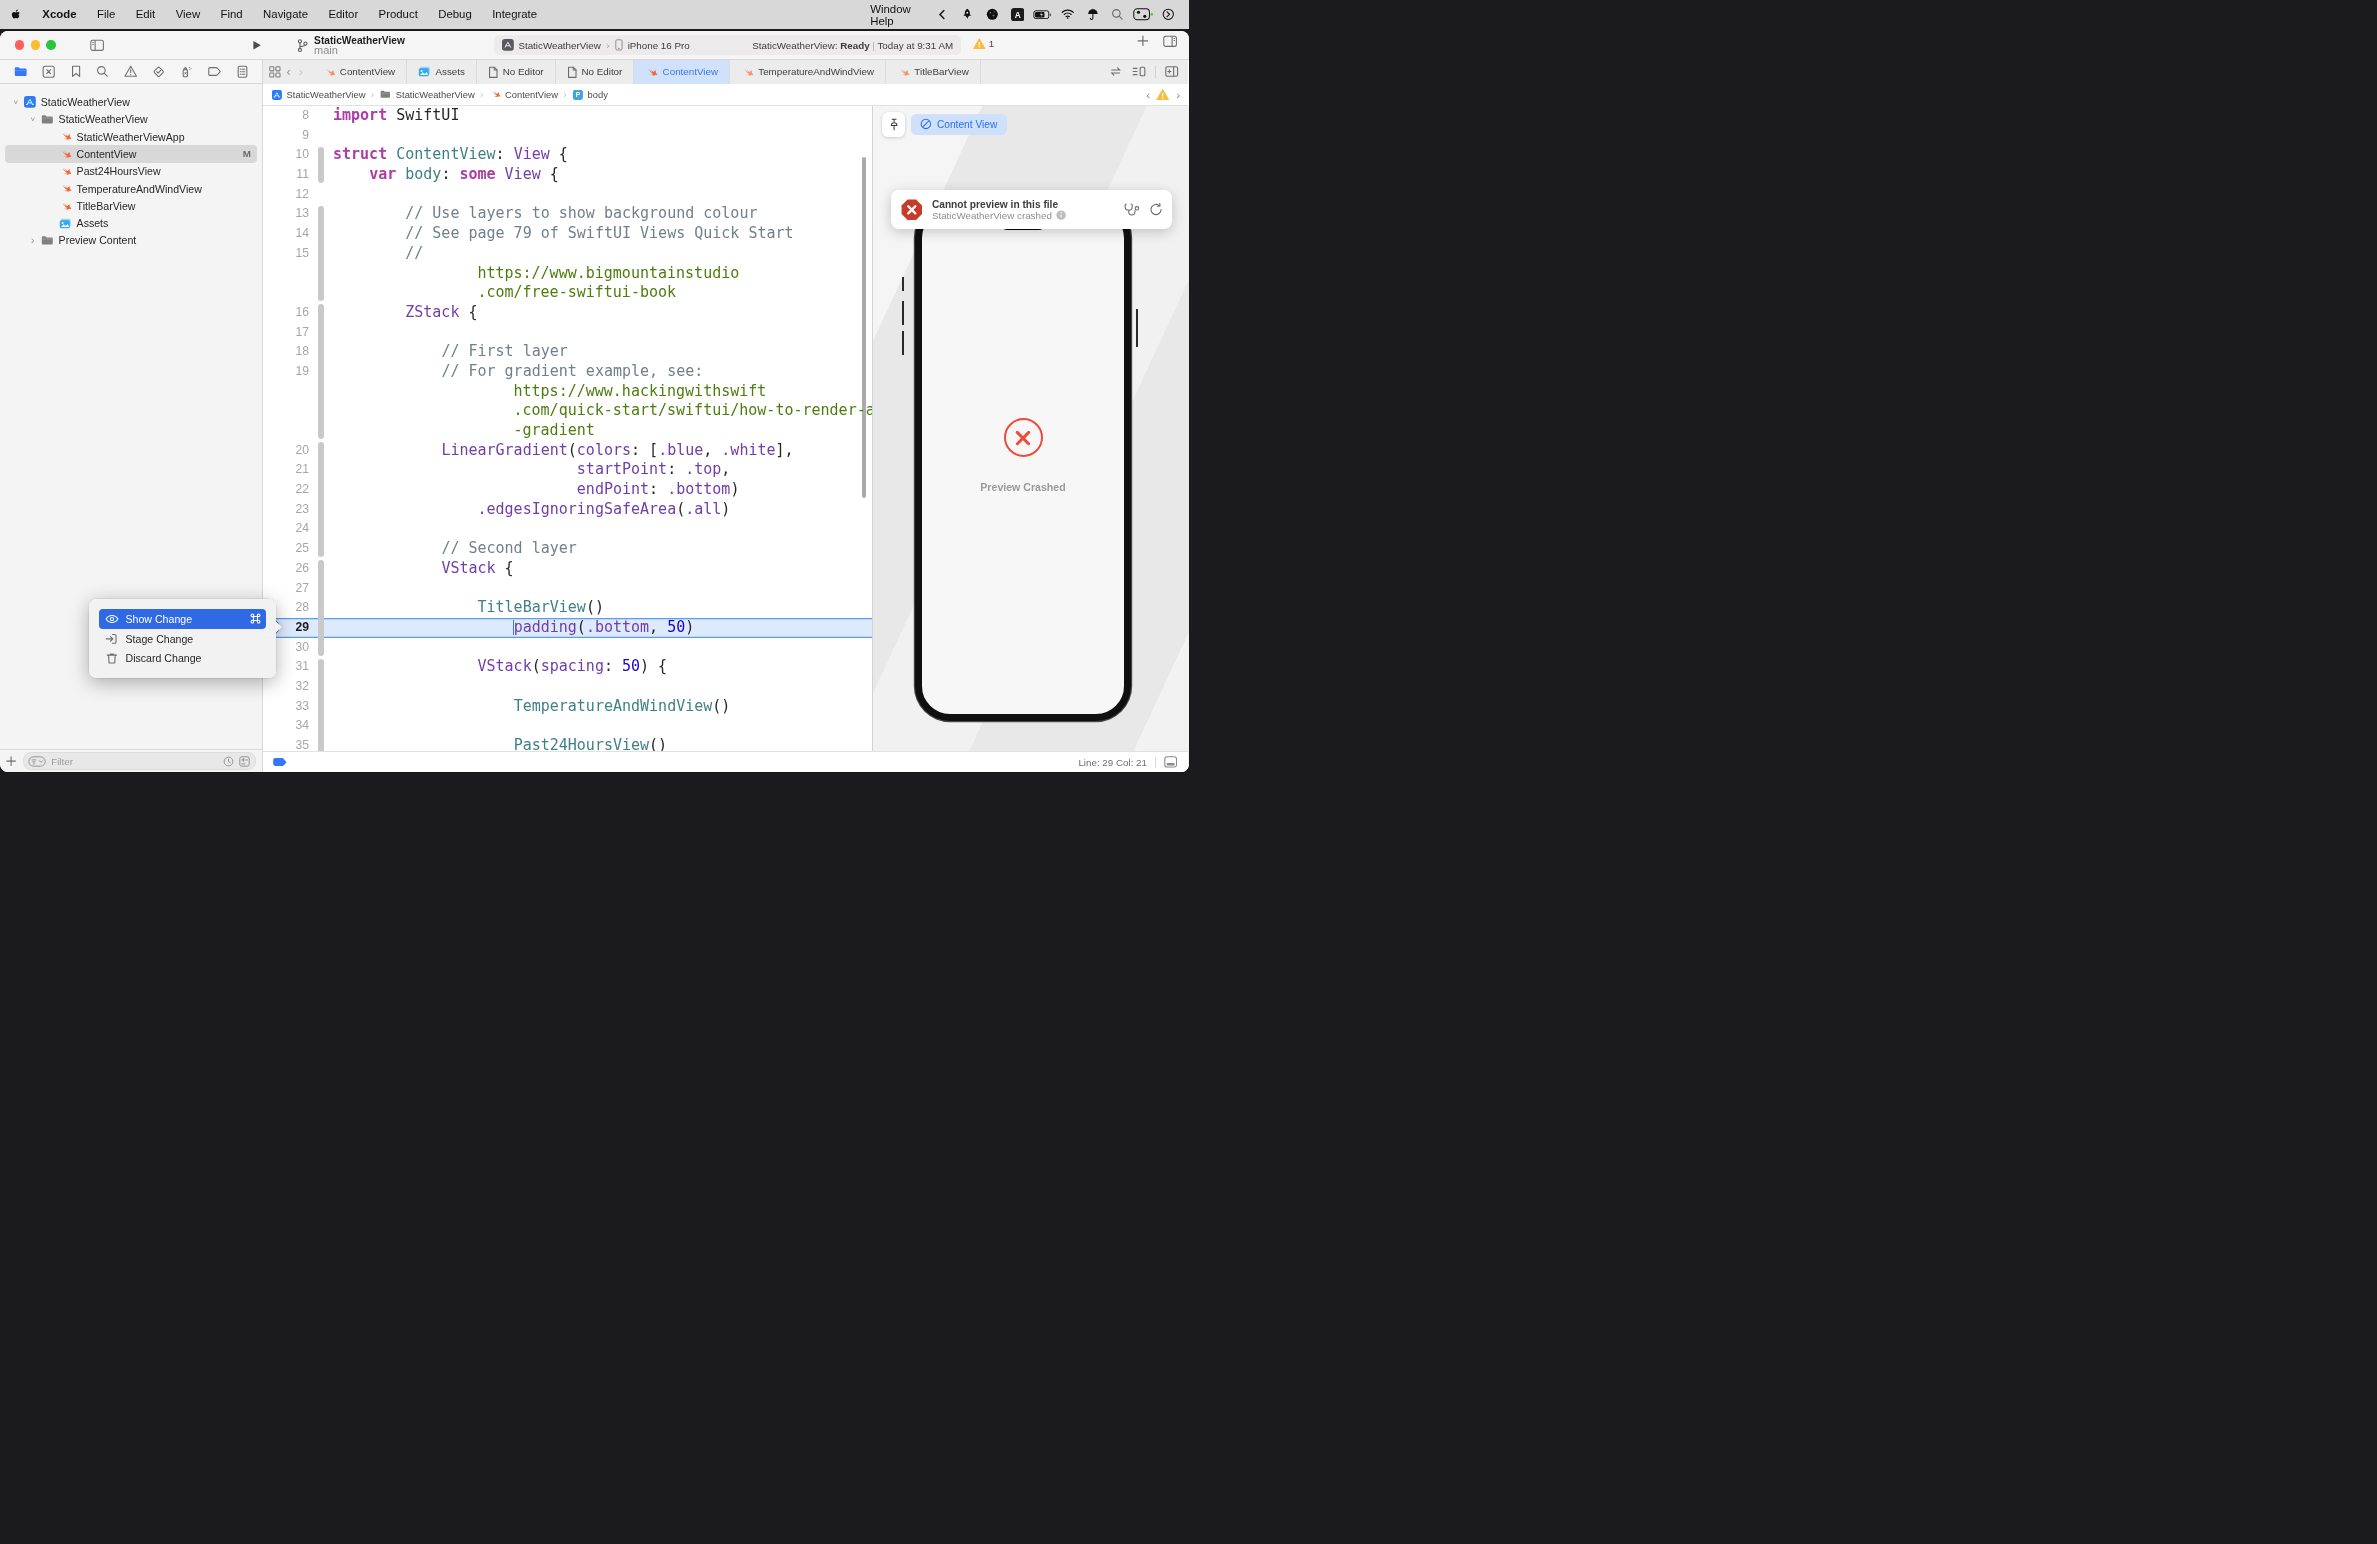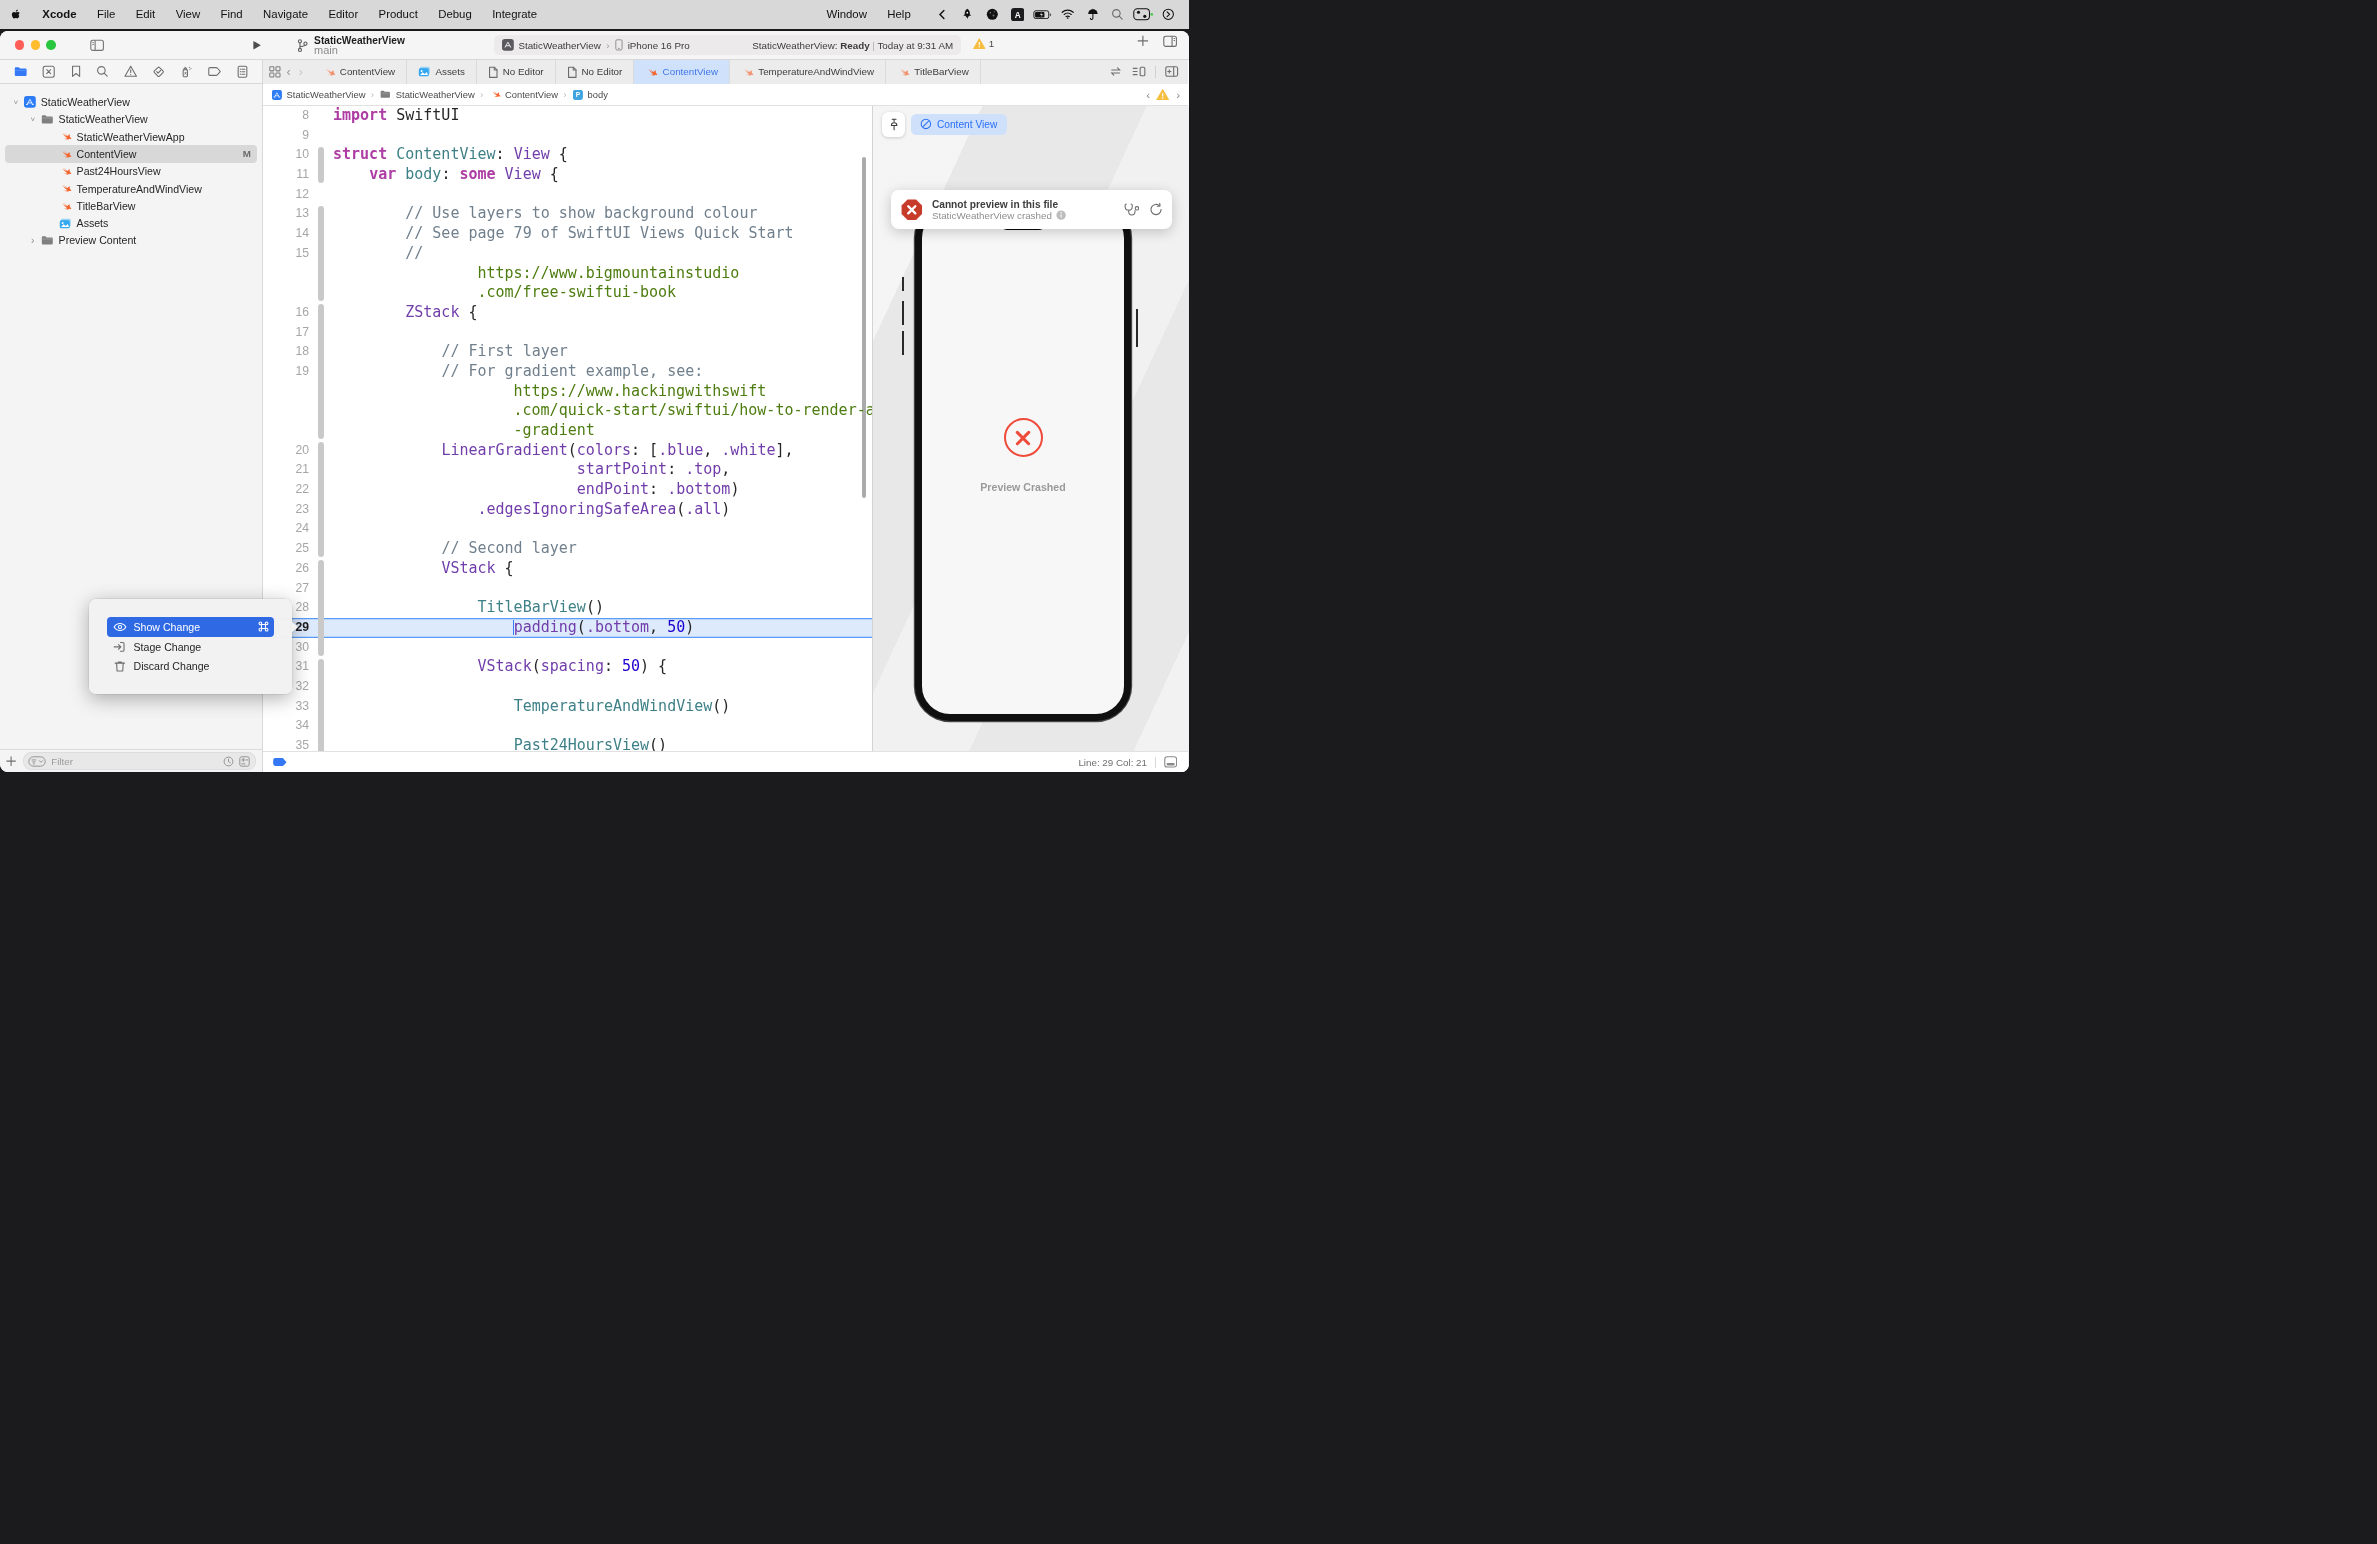--- a/index.html
+++ b/index.html
@@ -96,21 +96,21 @@
   .cvtools{position:absolute;left:0;bottom:3.9px;width:100%;height:25px;}
   .cvcard{position:absolute;background:#fff;border-radius:6.3px;box-shadow:0 0.8px 3.1px rgba(0,0,0,.18);
     display:flex;align-items:center;justify-content:space-evenly;color:#4a4a4a;}
   .bottombar{position:absolute;left:263px;bottom:0;width:925px;height:19.7px;background:#fff;
     border-top:0.8px solid #e2e1e1;display:flex;align-items:center;font-size:9.8px;color:#6e6e6e;}
   .bluetag{width:13.4px;height:8.6px;background:#3478f6;margin-left:10.2px;border-radius:2.4px;
     clip-path:polygon(0 0,70% 0,100% 50%,70% 100%,0 100%);}
   .bb-right{margin-left:auto;display:flex;align-items:center;gap:7.9px;padding-right:11px;}
   .bb-div{width:0.8px;height:11px;background:#d8d8d8;}
   .ctxmenu{position:absolute;left:89px;top:568px;width:167px;background:rgba(243,242,242,.97);
-    border-radius:7px;box-shadow:0 4.7px 19px rgba(0,0,0,.3),0 0 0 0.4px rgba(0,0,0,.12);padding:18px;z-index:20;}
+    border-radius:7px;box-shadow:0 4.7px 19px rgba(0,0,0,.3),0 0 0 0.4px rgba(0,0,0,.12);padding:10px;z-index:20;}
   .ctxmenu:after{content:"";position:absolute;right:-6.3px;top:22px;border:6.3px solid transparent;
     border-right-width:0;border-left:7px solid #f3f2f2;filter:drop-shadow(1.6px 0 1.6px rgba(0,0,0,.12));}
   .mrow{height:19.7px;border-radius:3.9px;display:flex;align-items:center;gap:7px;padding:0 5.5px;
     font-size:10.6px;color:#262626;}
   .mrow .micon{width:14px;display:flex;justify-content:center;color:#6f6f6f;}
   .mrow.sel{background:#2f6ae4;color:#fff;}
   .mrow.sel .micon{color:#fff;}
   .mrow .msc{margin-left:auto;color:#fff;display:flex;}
   svg{display:block;}
 </style>
@@ -119,21 +119,21 @@
 
 <div class="menubar">
   <div class="left">
     <span class="mitem"><span><svg width="11.8" height="13.4" viewBox="0 0 16 17">
             <path fill="#111" d="M11.6 9c0-1.8 1.5-2.7 1.6-2.8-.9-1.3-2.2-1.4-2.7-1.4-1.1-.1-2.2.7-2.8.7-.6 0-1.5-.7-2.4-.7C3.9 4.8 2.5 6 2.5 8.2c0 1.3.5 2.7 1.1 3.6.5.8 1.2 1.7 2 1.7.8 0 1.1-.5 2.1-.5s1.3.5 2.1.5c.9 0 1.5-.8 2-1.6.6-.9.9-1.8.9-1.9 0 0-1.1-.4-1.1-2zM9.9 3.7c.5-.6.8-1.4.7-2.2-.7 0-1.5.5-2 1-.4.5-.8 1.3-.7 2.1.8.1 1.5-.4 2-1z"></path>
           </svg></span></span>
     <span class="mitem bold" id="mb-app">Xcode</span>
     <span id="mb-items"><span class="mitem">File</span><span class="mitem">Edit</span><span class="mitem">View</span><span class="mitem">Find</span><span class="mitem">Navigate</span><span class="mitem">Editor</span><span class="mitem">Product</span><span class="mitem">Debug</span><span class="mitem">Integrate</span></span>
   </div>
   <div class="right">
-    <span id="mb-right-items" style="display:flex;">
+    <span id="mb-right-items" style="display:flex;flex-direction:column;">
         <span class="mitem">Window</span>
         <span class="mitem">Help</span>
       </span>
     <span id="mb-status-icons" style="display:flex;align-items:center;gap:4.7px;margin-left:6.3px;">
         <span class="sicon">
           <svg width="7.9" height="11" viewBox="0 0 10 14">
             <path d="M7.5 2 L2.5 7l5 5" fill="none" stroke="#111" stroke-width="1.8" stroke-linecap="round"></path>
           </svg>
         </span>
         <span class="sicon">

